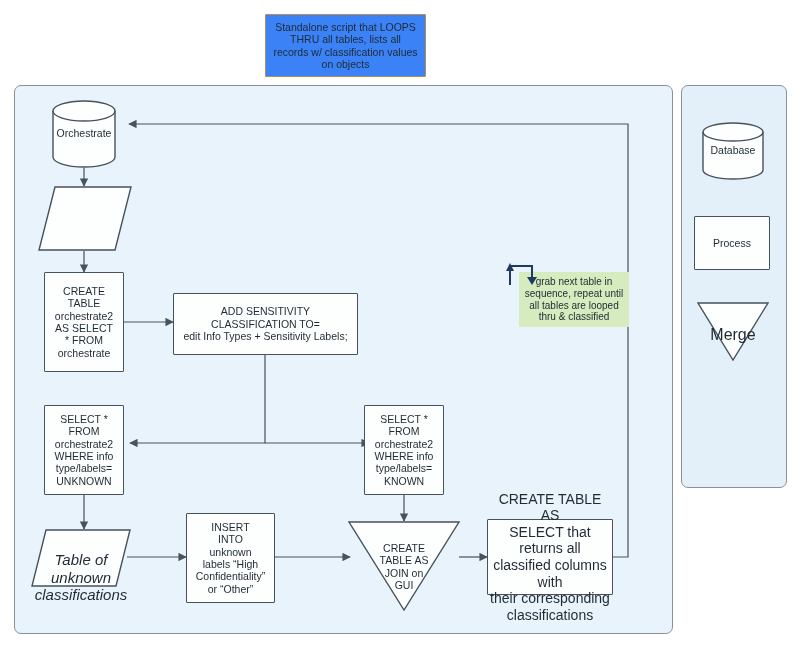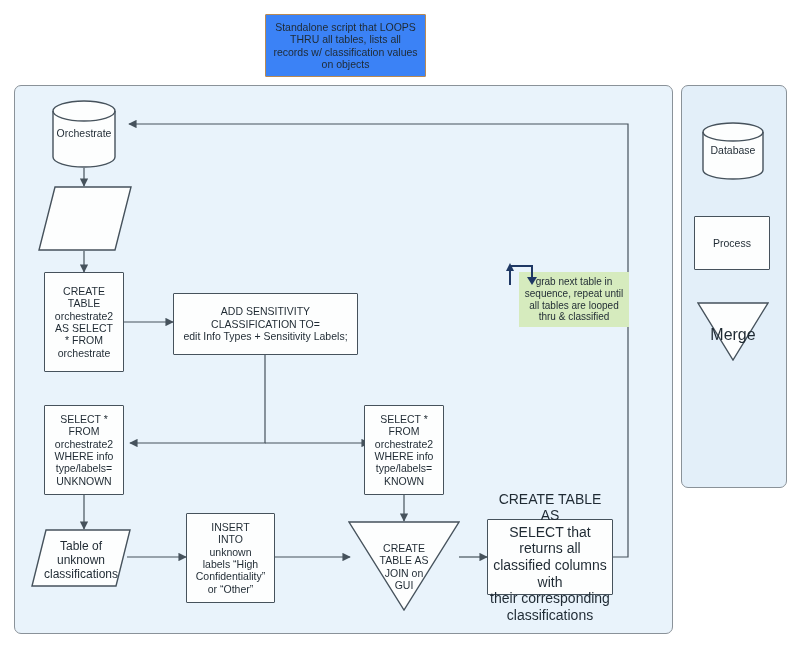--- a/index.html
+++ b/index.html
@@ -181,21 +181,21 @@
 FROM
 orchestrate2
 WHERE info
 type/labels=
 KNOWN</div>
 
   <div class="para-wrap" style="left:31px; top:529px; width:100px; height:58px;">
     <svg width="100" height="58" viewBox="0 0 100 58">
       <path d="M 15 1 L 99 1 L 85 57 L 1 57 Z" fill="#fdfefe" stroke="#46525c" stroke-width="1.4"></path>
     </svg>
-    <div class="para-label" style="top:10px; font-size:12px;">Table of
+    <div class="para-label" style="top:22px; font-size:15px;font-style:italic;">Table of
 unknown
 classifications</div>
   </div>
 
   <div class="node proc" style="left:186px; top:513px; width:89px; height:90px; font-size:10.5px;">INSERT
 INTO
 unknown
 labels “High
 Confidentiality”
 or “Other”</div>

